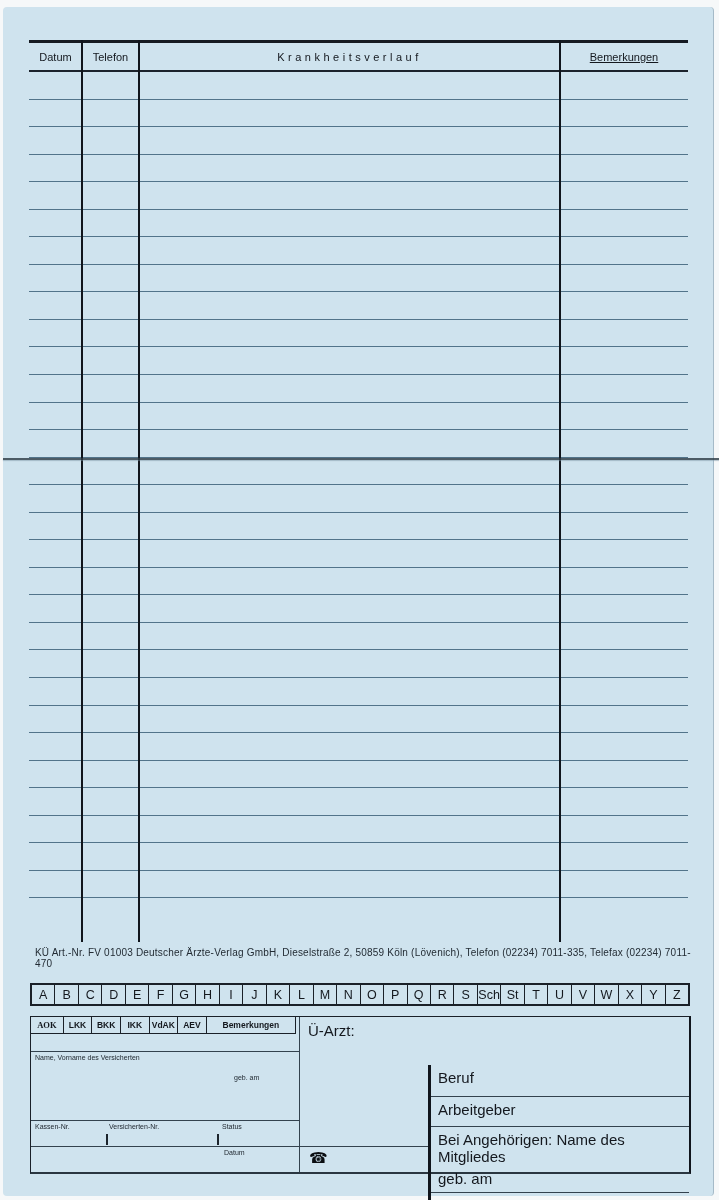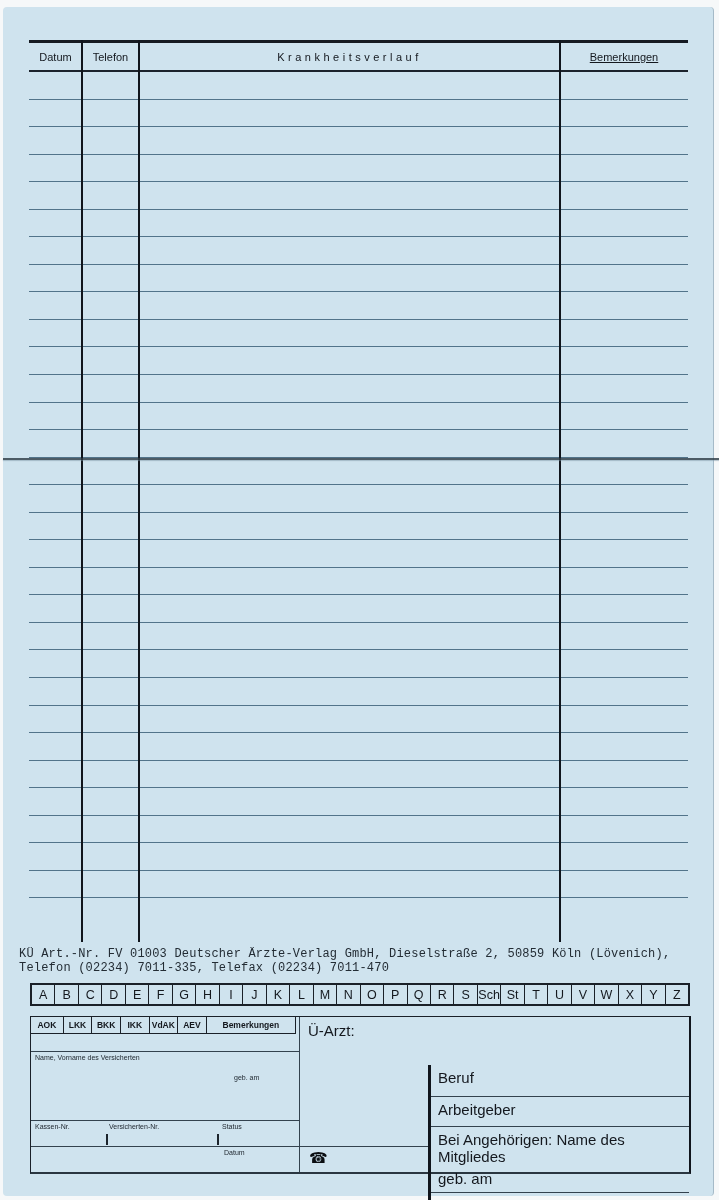--- a/index.html
+++ b/index.html
@@ -34,22 +34,22 @@
   .vline.v1 { left:52px; } .vline.v2 { left:109px; } .vline.v3 { left:530px; }
 
   
   .fold-line {
     position:absolute; left:0; top:451px; width:719px; height:2px;
     background:rgba(42,56,66,.8); box-shadow:0 1px 1px rgba(120,145,160,.5);
   }
 
   
   .imprint {
-    position:absolute; left:16px; top:940px; width:660px;
-    font-size:12px; letter-spacing:.2px; color:#232c34;font-family:Liberation Mono, monospace;
+    position:absolute; left:32px; top:940px; width:660px;
+    font-size:10px; letter-spacing:.2px; color:#232c34;
   }
 
   
   .alpha-strip {
     position:absolute; left:27px; top:976px; width:660px; height:23px;
     display:flex; border:2px solid #1a2028; background:#cfe3ee;
   }
   .alpha-cell {
     flex:1; display:flex; align-items:center; justify-content:center;
     font-size:12.5px; color:#14181e; border-left:1.5px solid #1a2028;
@@ -66,21 +66,21 @@
   .small  { font-size:15px; color:#14181e; }
 
   .ins-row {
     position:absolute; left:0; top:0; width:265px; height:17px; display:flex;
     border-bottom:1px solid #1a2028; border-right:1px solid #1a2028;
   }
   .ins-cell {
     flex:1; display:flex; align-items:center; justify-content:center;
     font-size:8.5px; font-weight:bold; border-left:1px solid #1a2028;
   }
-  .ins-cell:first-child { border-left:none; flex:1.15; }
+  .ins-cell:first-child { border-left:none; flex:1.15;font-family:Liberation Serif, serif; }
   .ins-cell:last-child  { flex:3.2; }
 
   .hline-left { position:absolute; left:0; width:268px; border-top:1px solid #33424e; }
   .lh1 { top:34px; } .lh2 { top:103px; } .lh3 { top:129px; }
   .name-label   { position:absolute; left:4px;  top:37px; }
   .gebam-left   { position:absolute; left:203px; top:57px; }
   .kassen-label { position:absolute; left:4px;  top:106px; }
   .versnr-label { position:absolute; left:78px; top:106px; }
   .status-label { position:absolute; left:191px; top:106px; }
   .datum-label  { position:absolute; left:193px; top:132px; }

